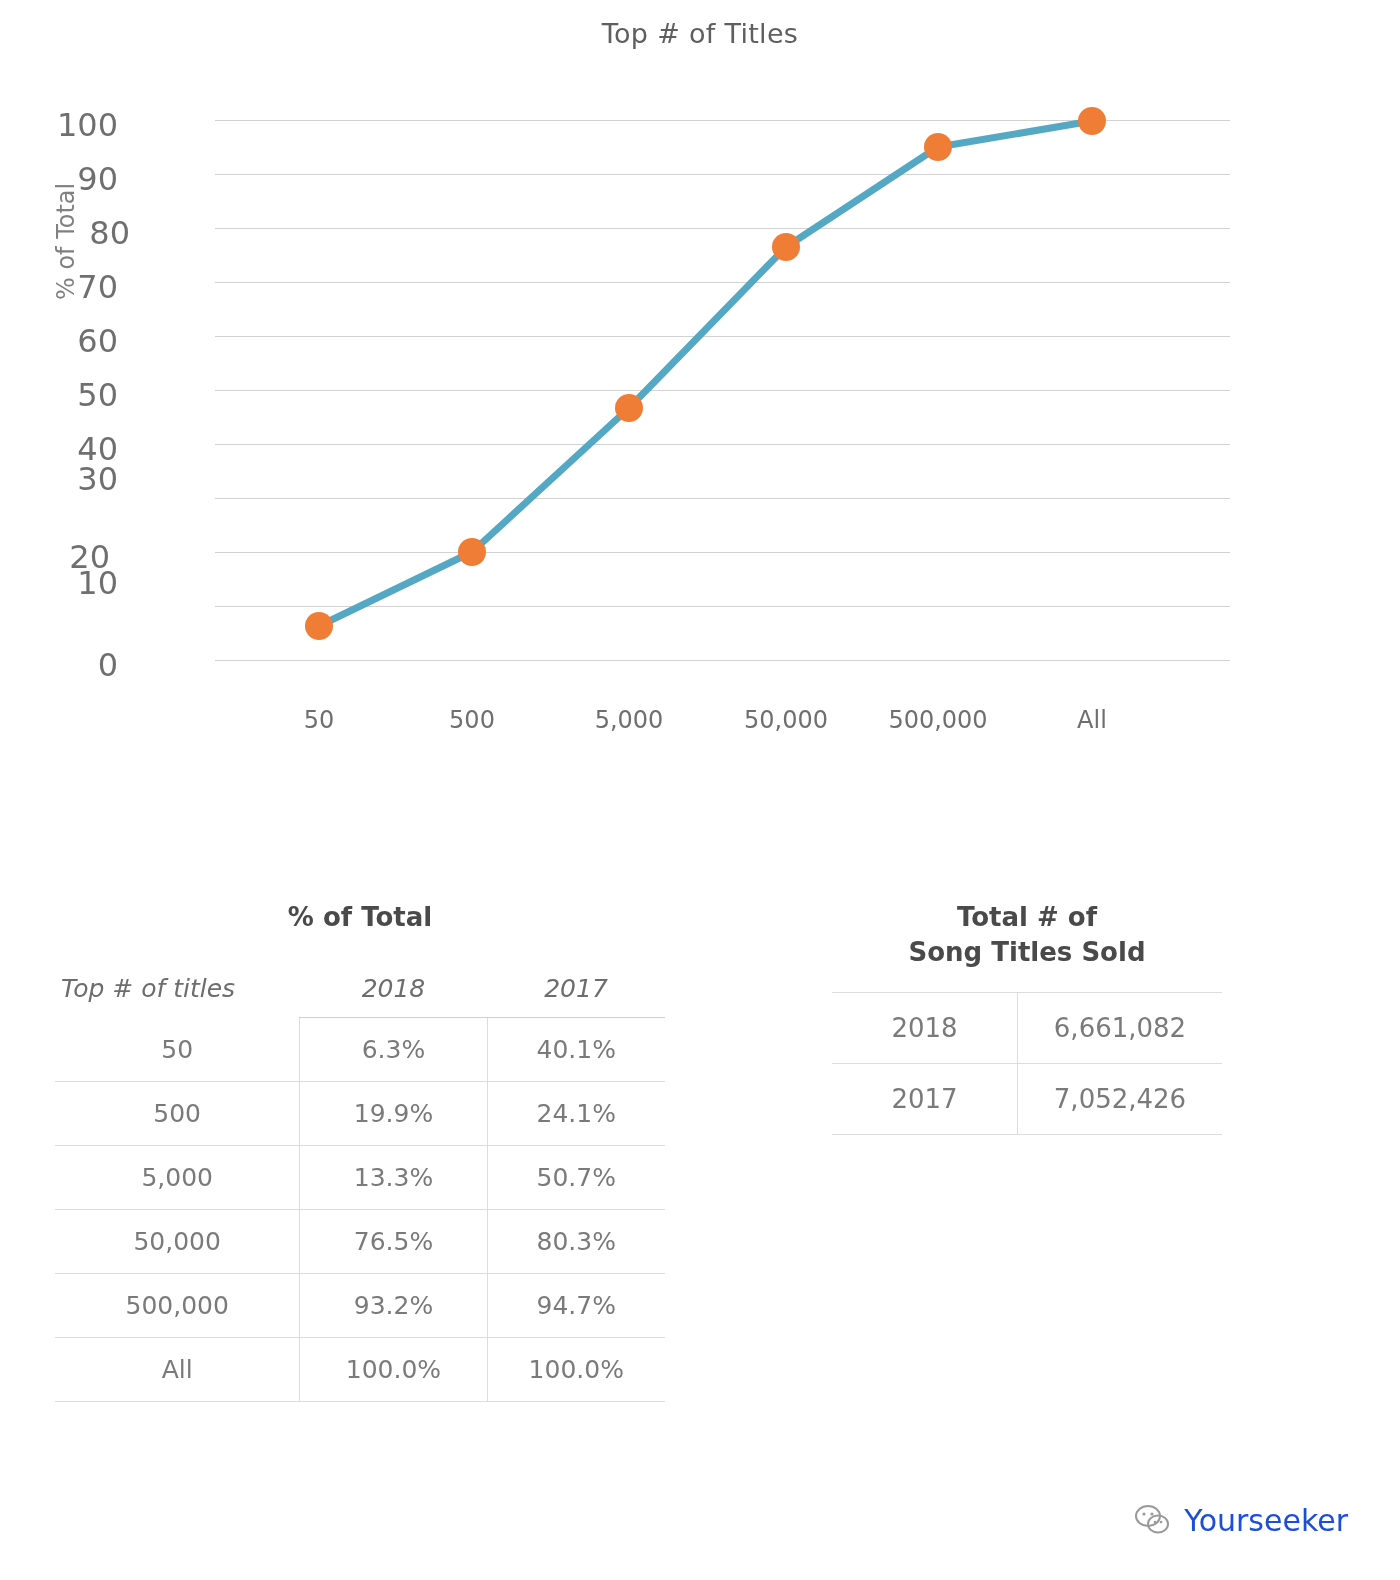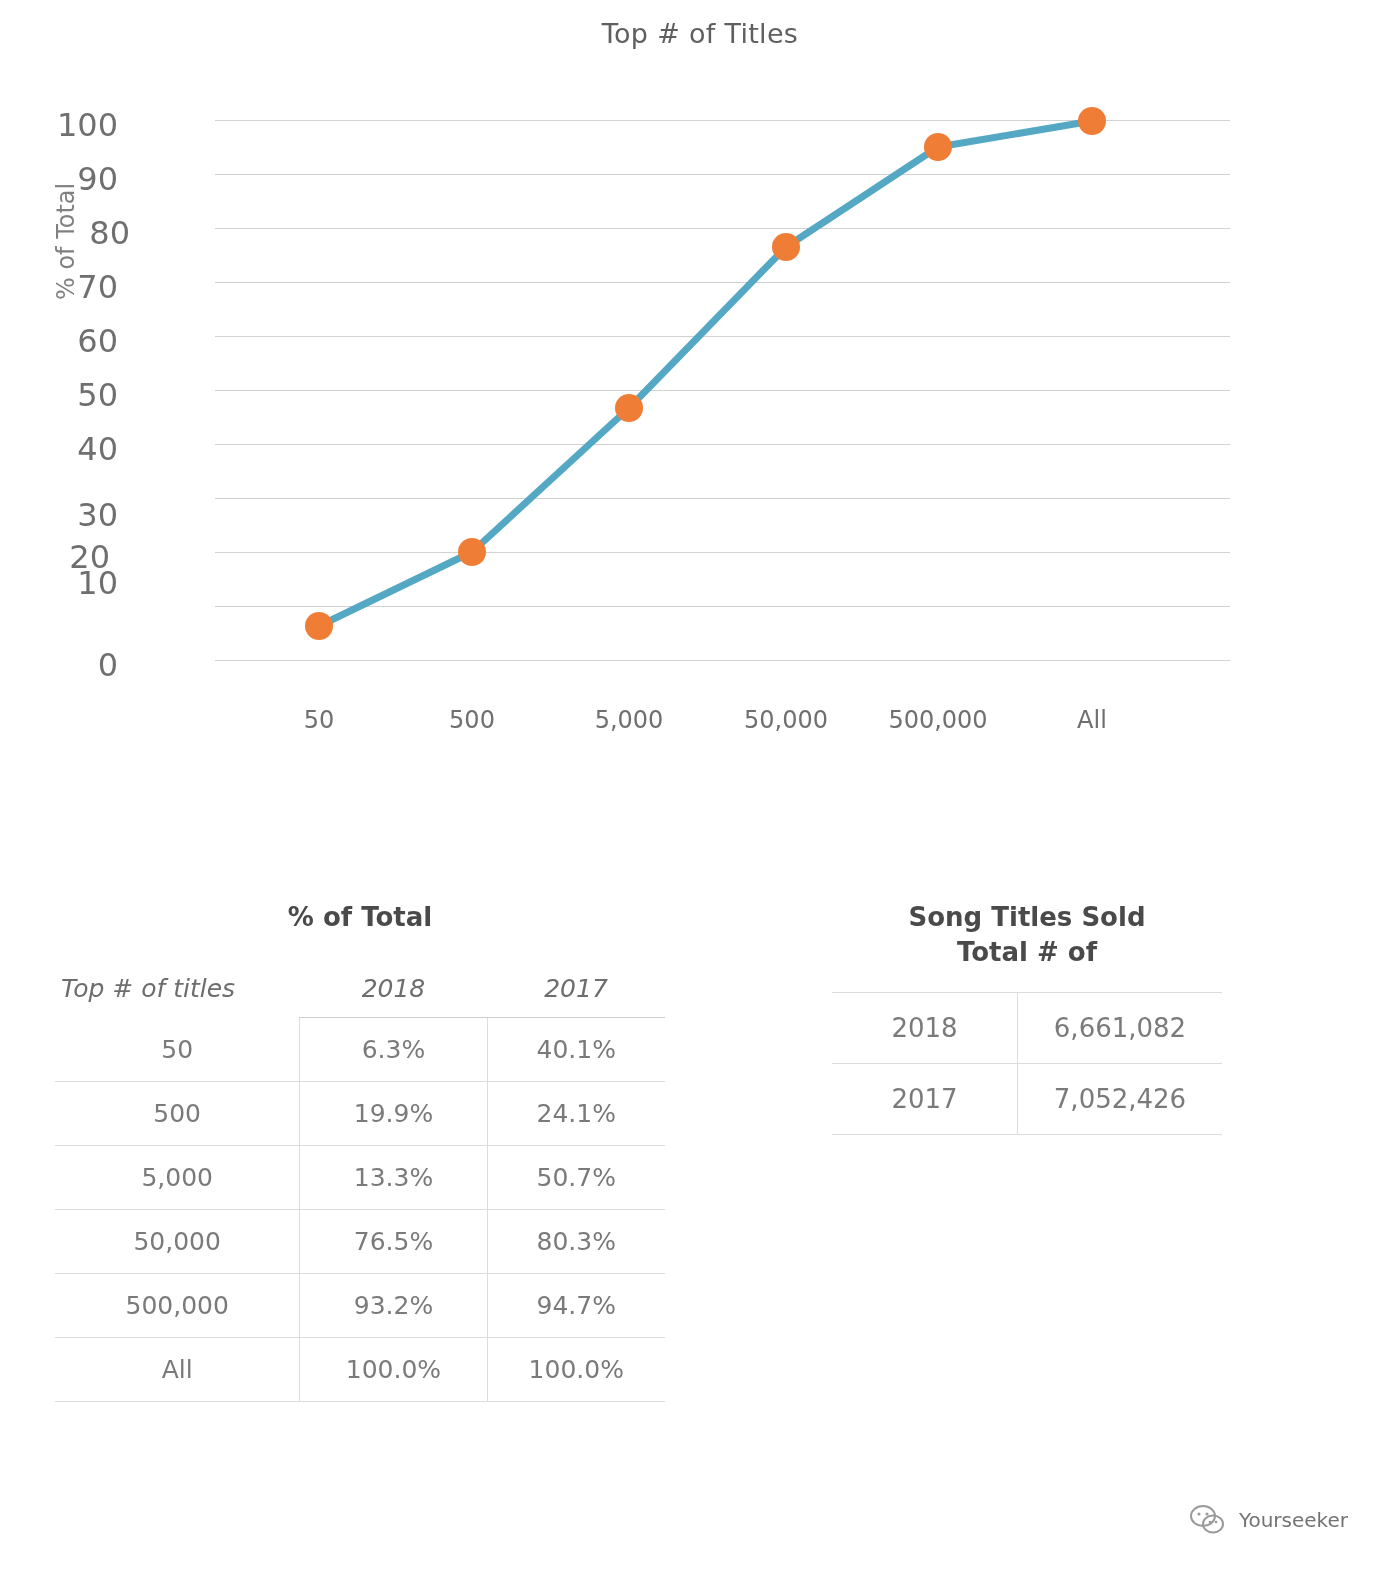--- a/index.html
+++ b/index.html
@@ -159,22 +159,22 @@
   }
 
   
   .watermark {
     position: absolute;
     right: 52px;
     bottom: 40px;
     display: flex;
     align-items: center;
     gap: 12px;
-    color: #737373;
-    font-size: 20px;
+    color: #1d4ed8;
+    font-size: 30px;
   }
   .wm-icon {
     width: 40px;
     height: 40px;
     display: inline-block;
   }
 </style>
 </head>
 <body>
 
@@ -198,21 +198,21 @@
     <div class="gridline" style="top:606px"></div>
     <div class="gridline" style="top:660px"></div>
 
     <div class="ytick" style="top:106px; left:28px">100</div>
     <div class="ytick" style="top:160px; left:28px">90</div>
     <div class="ytick" style="top:214px; left:40px">80</div>
     <div class="ytick" style="top:268px; left:28px">70</div>
     <div class="ytick" style="top:322px; left:28px">60</div>
     <div class="ytick" style="top:376px; left:28px">50</div>
     <div class="ytick" style="top:430px; left:28px">40</div>
-    <div class="ytick" style="top:496px; left:28px">30</div>
+    <div class="ytick" style="top:460px; left:28px">30</div>
     <div class="ytick" style="top:538px; left:20px">20</div>
     <div class="ytick" style="top:564px; left:28px">10</div>
     <div class="ytick" style="top:646px; left:28px">0</div>
 
     <svg class="series" viewBox="0 0 1400 790" preserveAspectRatio="none">
       <polyline points="319,626 472,552 629,408 786,247 938,147 1092,121" fill="none" stroke="#55a8c4" stroke-width="7" stroke-linejoin="round" stroke-linecap="round"></polyline>
       <circle cx="319" cy="626" r="14" fill="#f07d35"></circle>
       <circle cx="472" cy="552" r="14" fill="#f07d35"></circle>
       <circle cx="629" cy="408" r="14" fill="#f07d35"></circle>
       <circle cx="786" cy="247" r="14" fill="#f07d35"></circle>
@@ -271,22 +271,22 @@
           <td>All</td>
           <td>100.0%</td>
           <td>100.0%</td>
         </tr>
       </tbody>
     </table>
   </div>
 
   <div class="table-right">
     <div class="tbl-title">
+      <div>Total # of</div>
       <div>Song Titles Sold</div>
-      <div>Total # of</div>
     </div>
     <table>
       <tbody>
         <tr>
           <td>2018</td>
           <td>6,661,082</td>
         </tr>
         <tr>
           <td>2017</td>
           <td>7,052,426</td>

